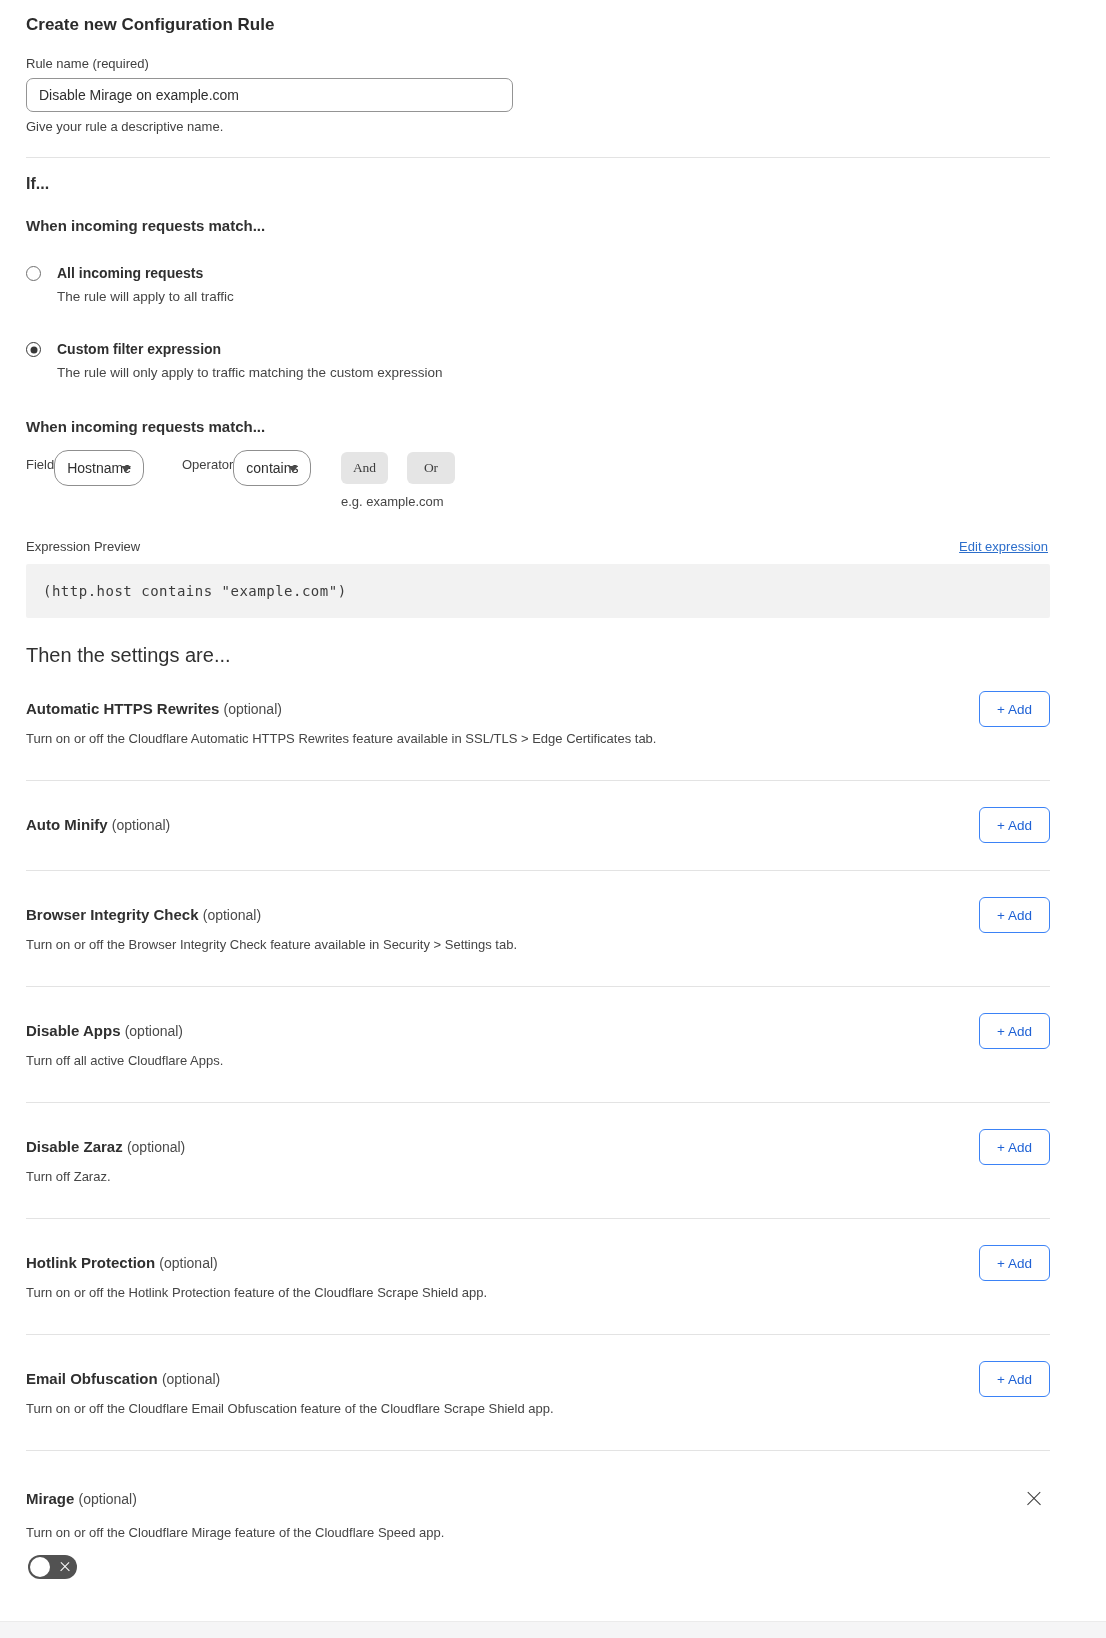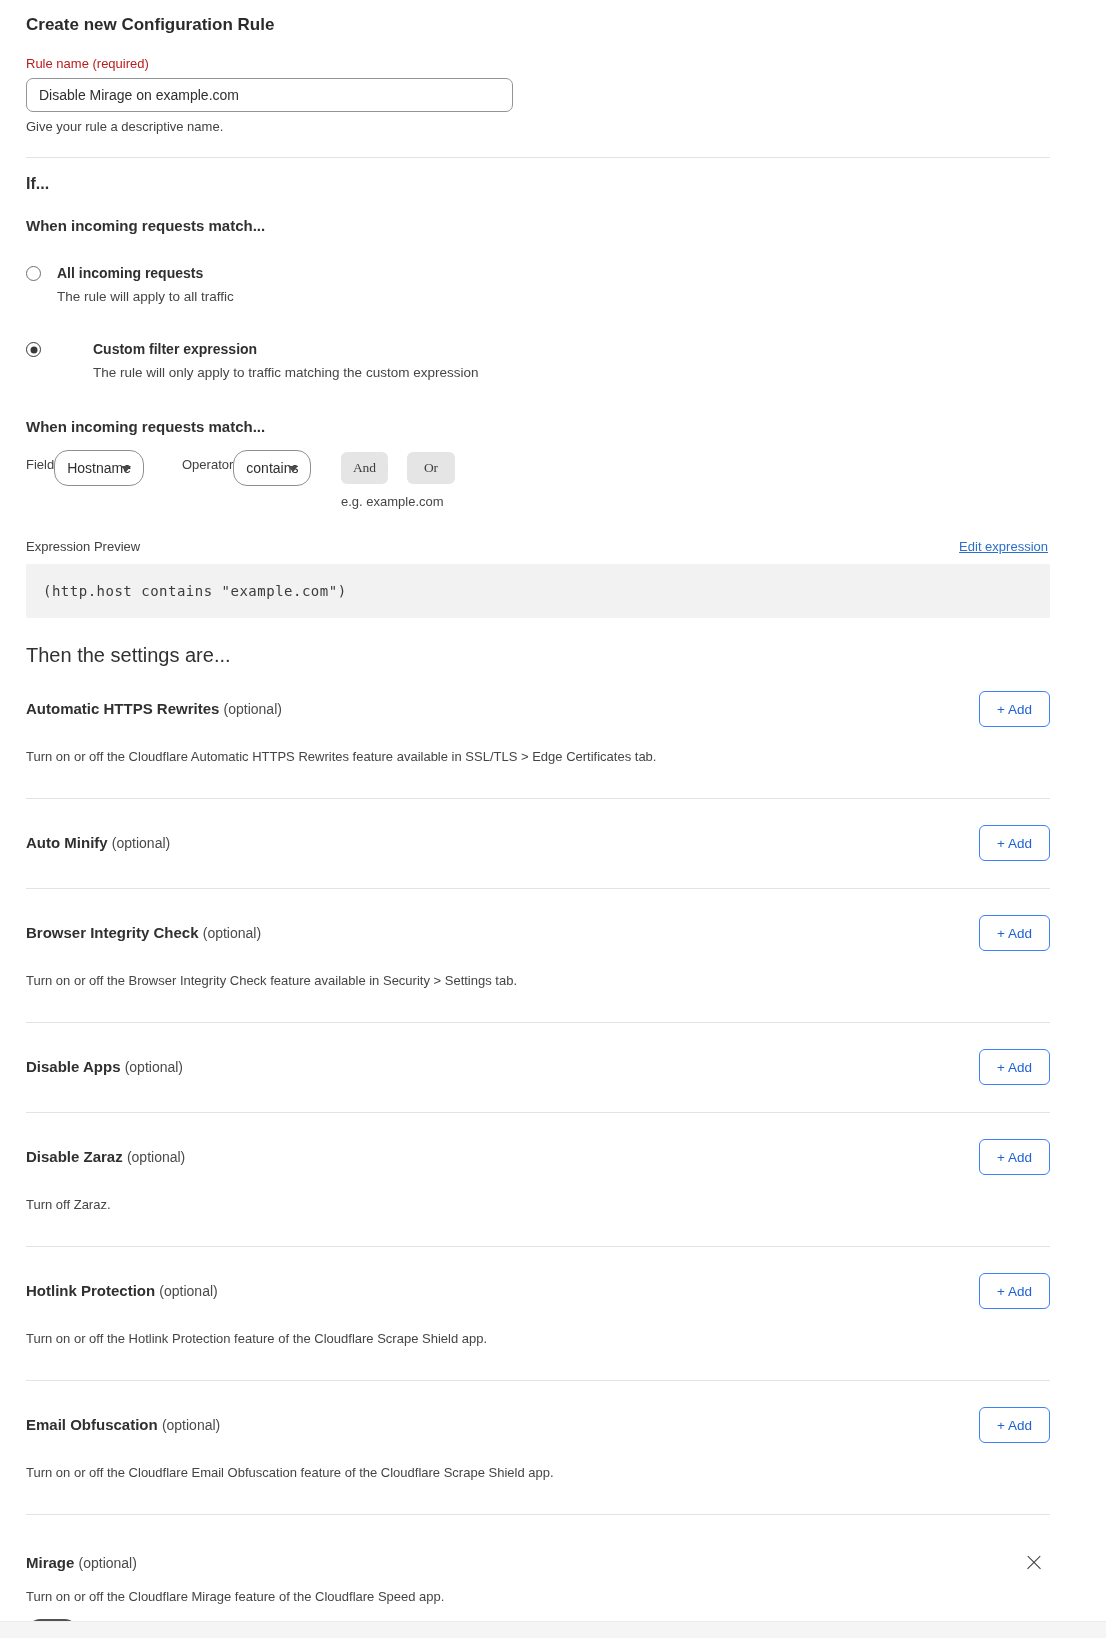--- a/index.html
+++ b/index.html
@@ -6,36 +6,36 @@
   html,body { width:1106px; background:#fff; }
   body {
     height:1638px; overflow:hidden; position:relative;
     font-family:"Liberation Sans","DejaVu Sans",sans-serif;
     color:#313131; -webkit-font-smoothing:antialiased;
   }
   .container { margin-left:26px; width:1024px; }
 
   .page-title { padding-top:14px; font-size:17px; font-weight:700; line-height:22px; color:#2b2b2b; }
 
-  .field-label { margin-top:20px; font-size:13px; line-height:16px; color:#b91c1c; }
+  .field-label { margin-top:20px; font-size:13px; line-height:16px; color:#404040; }
   .rule-input {
     margin-top:6px; width:487px; height:33px; border:1px solid #949494; border-radius:7px;
     padding:16px 12px; font-size:14px; color:#2f2f2f; background:#fff; display:block; outline:none;
     font-family:"Liberation Sans","DejaVu Sans",sans-serif;
   }
   .help-text { margin-top:7px; font-size:13px; line-height:16px; color:#424242; }
 
   .divider { border:none; border-top:1px solid #e3e3e3; margin-top:22px; }
 
   .if-heading { margin-top:16px; font-size:16px; font-weight:700; line-height:20px; }
   .match-heading { margin-top:22px; font-size:15px; font-weight:700; line-height:19px; }
   .match-heading-2 { margin-top:36px; font-size:15px; font-weight:700; line-height:19px; }
 
   .radio-row { margin-top:30px; display:flex; align-items:flex-start; }
-  .radio-row + .radio-row { margin-top:36px;gap:36px; }
+  .radio-row + .radio-row { margin-top:36px; }
   .radio-circle {
     width:15px; height:15px; border-radius:50%; border:1.5px solid #6f6f6f; background:#fff;
     margin-top:1px; flex:0 0 auto; cursor:pointer; position:relative;
   }
   .radio-circle.selected { border-color:#383838; }
   .radio-circle.selected::after {
     content:""; position:absolute; left:50%; top:50%; transform:translate(-50%,-50%);
     width:7px; height:7px; border-radius:50%; background:#383838;
   }
   .radio-texts { margin-left:16px; }
@@ -81,21 +81,21 @@
     font-family:"DejaVu Sans Mono","Liberation Mono",monospace;
     font-size:14px; color:#3c3c3c; letter-spacing:0.5px;
   }
 
   .then-heading { margin-top:28px; font-size:20px; font-weight:400; line-height:19px; }
 
   .setting { padding-top:32px; padding-bottom:33px; border-bottom:1px solid #e3e3e3; }
   .setting-head { display:flex; justify-content:space-between; align-items:center; }
   .setting-title { font-size:15px; line-height:19px; font-weight:700; color:#303030; }
   .setting-title .optional { font-weight:400; font-size:14px; color:#4a4a4a; }
-  .setting-desc { margin-top:28px; font-size:13px; line-height:16px; color:#454545; max-width:880px; }
+  .setting-desc { margin-top:10px; font-size:13px; line-height:16px; color:#454545; max-width:880px; }
   .add-btn {
     width:71px; height:36px; background:#fff; border:1px solid #3b82f6; border-radius:6px;
     color:#1f62d5; font-size:13.5px; cursor:pointer; flex:0 0 auto;
     font-family:"Liberation Sans","DejaVu Sans",sans-serif;
   }
   .setting.has-add .setting-head { margin-top:-6px; margin-bottom:-6px; }
 
   .mirage { padding-top:38px; border-bottom:none; }
   .close-x {
     margin-right:8px; width:16px; height:16px; cursor:pointer; position:relative; flex:0 0 auto;
@@ -217,20 +217,21 @@
   </div>
 
   <div class="setting has-add">
     <div class="setting-head">
       <div class="setting-title">
         <span>Disable Apps</span>
         <span class="optional">(optional)</span>
       </div>
       <button class="add-btn">+ Add</button>
     </div>
+    <div class="setting-desc">Turn off all active Cloudflare Apps.</div>
   </div>
 
   <div class="setting has-add">
     <div class="setting-head">
       <div class="setting-title">
         <span>Disable Zaraz</span>
         <span class="optional">(optional)</span>
       </div>
       <button class="add-btn">+ Add</button>
     </div>

